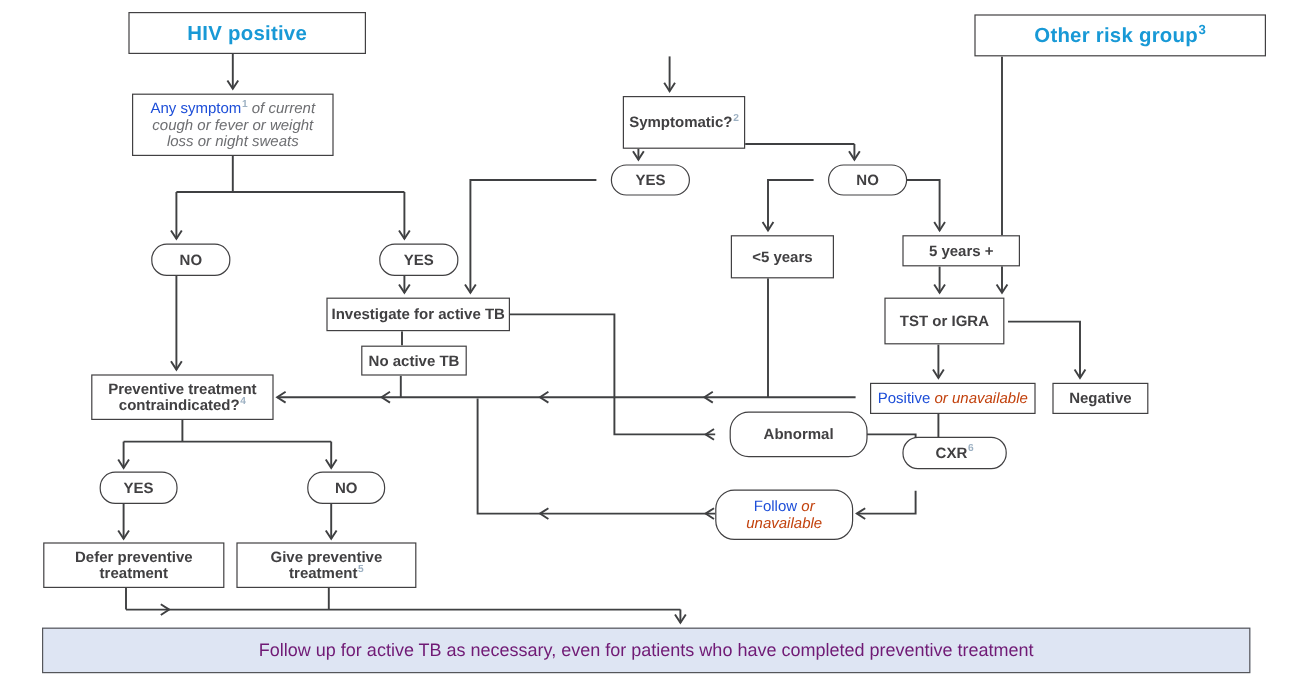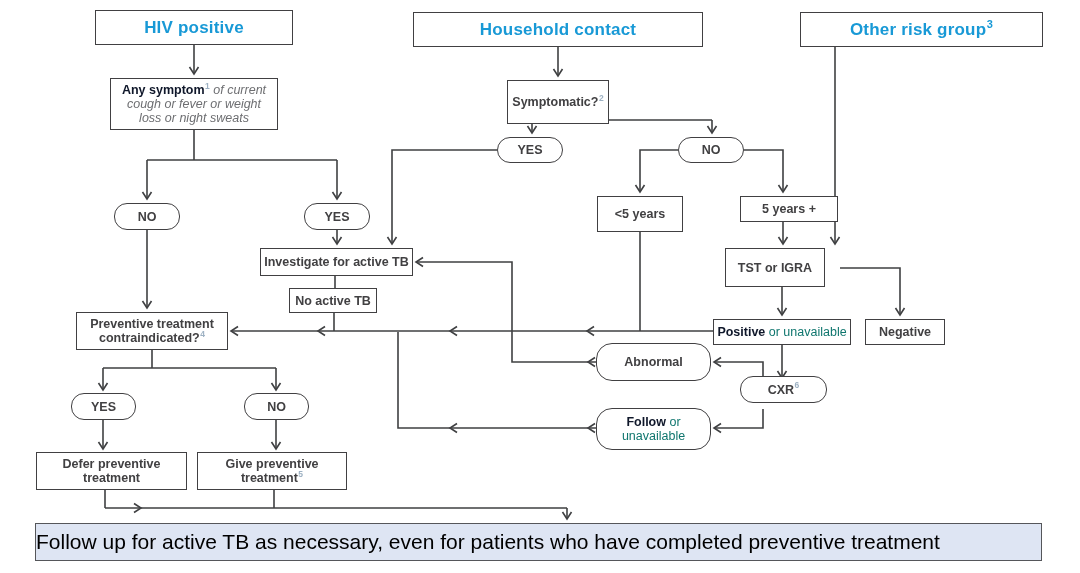--- a/index.html
+++ b/index.html
@@ -8,38 +8,38 @@
     font-family:"Liberation Sans",sans-serif;overflow:hidden;
   }
   svg.wires{position:absolute;left:0;top:0;width:1080px;height:573px;}
   .node{
     position:absolute;box-sizing:border-box;
     display:flex;align-items:center;justify-content:center;text-align:center;
     border:1.6px solid #414042;background:#ffffff;color:#414042;
     font-size:12.5px;font-weight:bold;line-height:1.12;padding:1px 4px;
     z-index:2;
   }
-  .nw{white-space:nowrap;}
+  .nw{white-space:nowrap;margin-left:12px;}
   .pill{border-radius:13px;}
   .pill.big{border-radius:16px;}
   .hdr{font-size:17px;color:#1899d6;border-width:1.8px;letter-spacing:.2px;}
   .hdr sup{color:#1899d6;}
-  .muted{color:#0f766e;font-weight:normal;}
+  .muted{color:#c2410c;font-weight:normal;font-style:italic;}
   .softtext{color:#6d6e71;font-weight:normal;font-style:italic;}
-  .b{font-weight:bold;color:#0f172a;}
+  .b{font-weight:normal;color:#1d4ed8;}
   sup.fn{
     font-size:8.5px;line-height:0;color:#9db1c3;font-weight:bold;
     vertical-align:super;margin-left:.5px;
   }
   .hdr sup.fn{font-size:11px;color:#1899d6;}
   .footerbar{
     position:absolute;box-sizing:border-box;z-index:2;
-    background:#dee5f3;border:1.8px solid #55565a;color:#000000;
-    display:flex;align-items:center;
-    font-size:21px;font-weight:normal;
+    background:#dee5f3;border:1.8px solid #55565a;color:#701a75;
+    display:flex;align-items:center;justify-content:center;
+    font-size:15px;font-weight:normal;
   }
 </style>
 </head>
 <body>
 
 <div class="canvas">
 
   <svg class="wires" viewBox="0 0 1080 573" fill="none" stroke="#3f4042" stroke-width="1.6">
     <defs>
       <marker id="ah" markerUnits="userSpaceOnUse" markerWidth="18" markerHeight="14" viewBox="-9 -6 18 12" refX="0" refY="0" orient="auto">
@@ -87,23 +87,20 @@
       <path d="M595 357.5 L588 362 L595 366.5"></path>
       <path d="M595 423.5 L588 428 L595 432.5"></path>
       <path d="M457 423.5 L450 428 L457 432.5"></path>
       <path d="M134 503.5 L141 508 L134 512.5"></path>
     </g>
   </svg>
 
   <div class="node hdr nw" style="left:95px;top:10px;width:198px;height:35px">
     <span>HIV positive</span>
   </div>
-  <div class="node hdr nw" style="left:413px;top:12px;width:290px;height:35px">
-    <span>Household contact</span>
-  </div>
   <div class="node hdr nw" style="left:800px;top:12px;width:243px;height:35px">
     <span><span>Other risk group</span><sup class="fn">3</sup></span>
   </div>
 
   <div class="node" style="left:110px;top:78px;width:168px;height:52px">
     <span><span class="b">Any symptom</span><sup class="fn">1</sup><span class="softtext"> of current cough or fever or weight loss or night sweats</span></span>
   </div>
   <div class="node pill nw" style="left:114px;top:203px;width:66px;height:27px">
     <span>NO</span>
   </div>
@@ -138,21 +135,21 @@
   </div>
   <div class="node nw" style="left:713px;top:319px;width:138px;height:26px">
     <span><span class="b">Positive</span><span class="muted"> or unavailable</span></span>
   </div>
   <div class="node nw" style="left:865px;top:319px;width:80px;height:26px">
     <span>Negative</span>
   </div>
   <div class="node pill big nw" style="left:596px;top:343px;width:115px;height:38px">
     <span>Abnormal</span>
   </div>
-  <div class="node pill nw" style="left:740px;top:376px;width:87px;height:27px">
+  <div class="node pill nw" style="left:740px;top:364px;width:87px;height:27px">
     <span><span>CXR</span><sup class="fn">6</sup></span>
   </div>
   <div class="node pill big" style="left:596px;top:408px;width:115px;height:42px">
     <span><span class="b">Follow</span><span class="muted"> or unavailable</span></span>
   </div>
 
   <div class="node" style="left:76px;top:312px;width:152px;height:38px">
     <span><span>Preventive treatment contraindicated?</span><sup class="fn">4</sup></span>
   </div>
   <div class="node pill nw" style="left:71px;top:393px;width:65px;height:27px">

